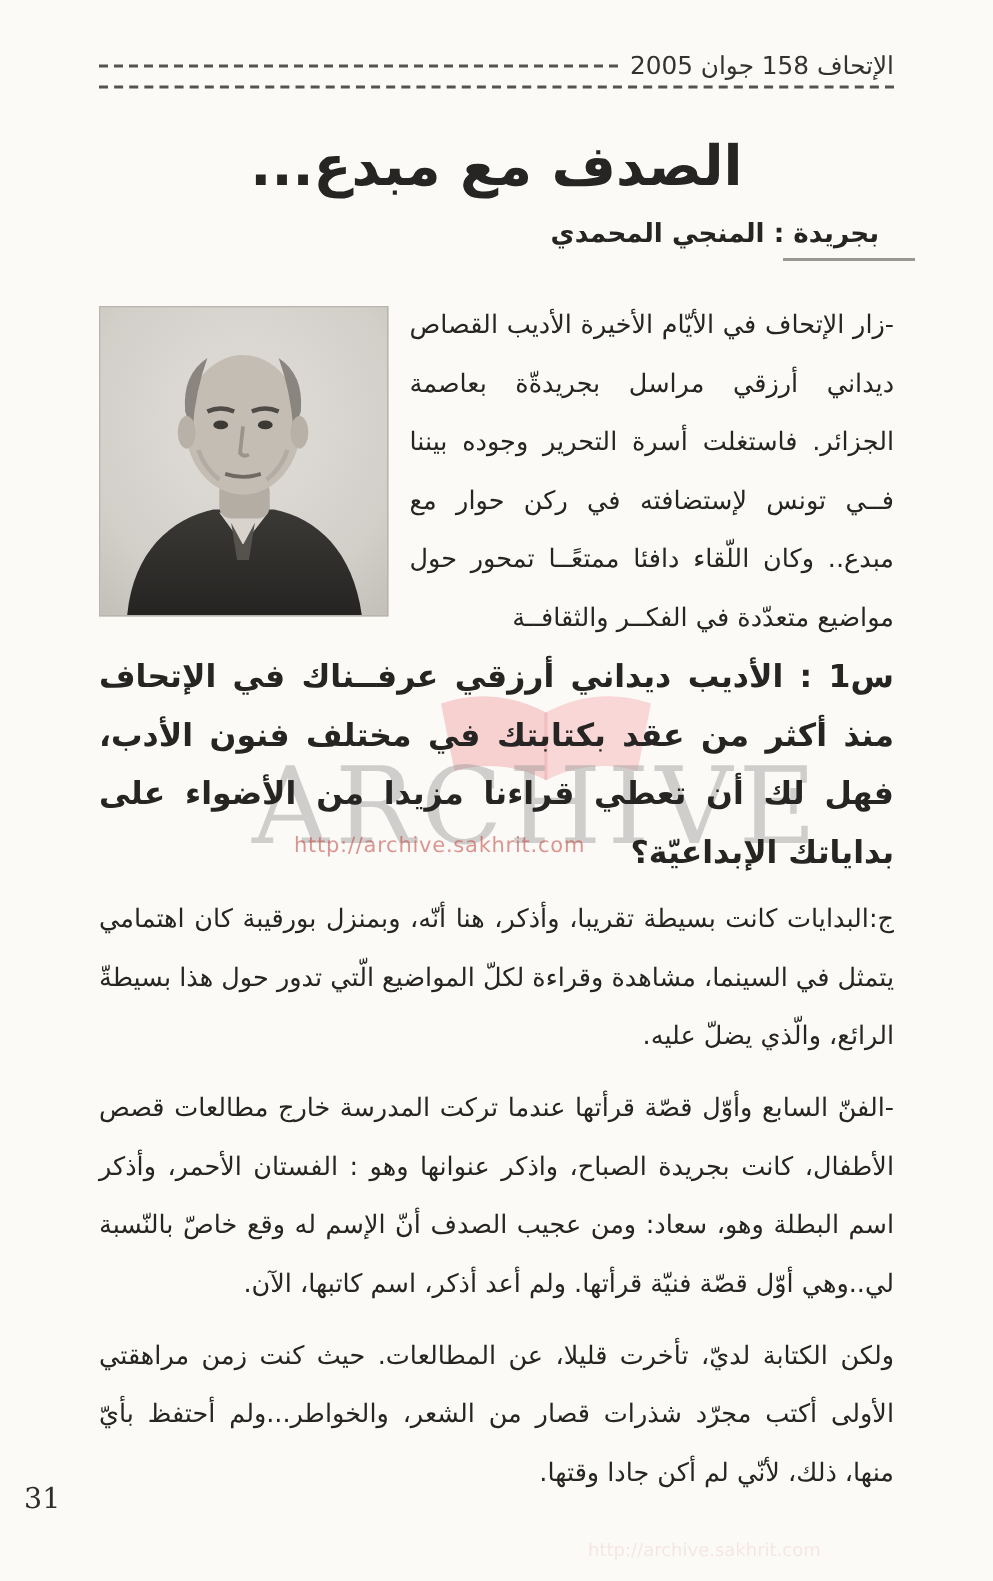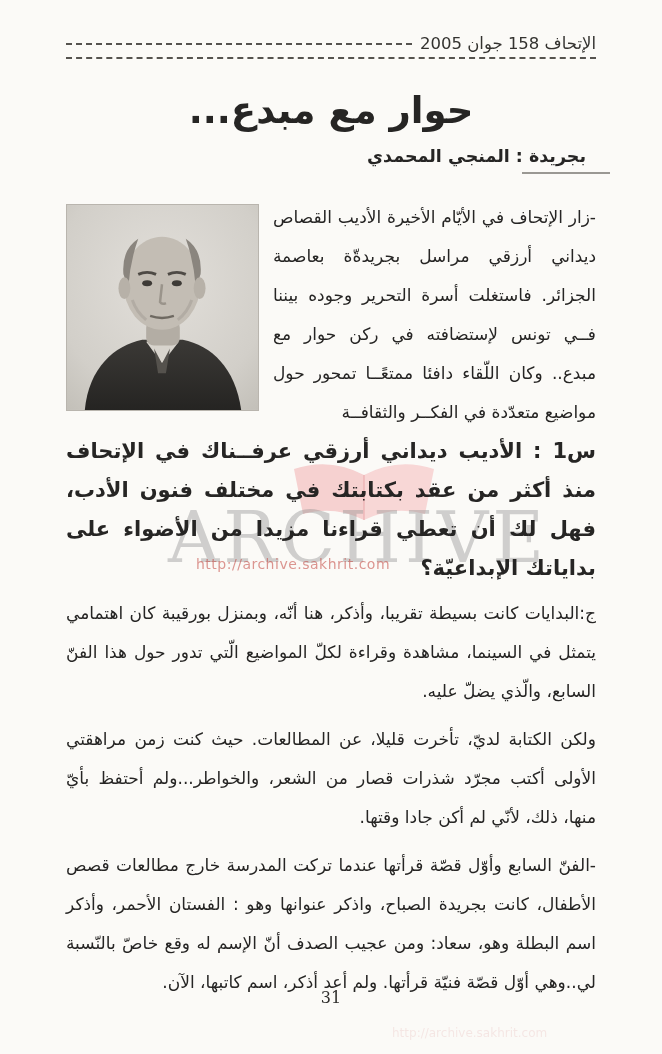--- a/index.html
+++ b/index.html
@@ -32,22 +32,22 @@
     background:#d7d4cf;
   }
   .photo svg{display:block;width:100%;height:100%;}
   p{margin:0;}
   .intro{margin-bottom:0;}
   .question{font-weight:bold;font-size:21px;}
   .answer{margin-top:9px;}
   .answer-first{margin-top:6px;}
   
   .page-number{
-    position:absolute;left:0;right:0;top:988px;
-    text-align:center;font-size:16px;color:#2e2d2b;z-index:1;
+    position:absolute;left:16px;right:0;top:988px;
+    text-align:left;font-size:19px;color:#2e2d2b;z-index:1;
     font-family:"DejaVu Serif",serif;direction:ltr;
   }
   
   .wm-under{position:absolute;inset:0;z-index:0;pointer-events:none;}
   .wm-over{position:absolute;inset:0;z-index:2;pointer-events:none;}
   .wm-book{position:absolute;left:288px;top:460px;width:152px;height:68px;opacity:.75;}
   .wm-archive{
     position:absolute;left:168px;top:498px;width:330px;
     font-family:"DejaVu Serif",serif;font-size:71px;line-height:80px;
     color:#8f8f8f;opacity:.40;letter-spacing:4px;direction:ltr;text-align:center;
@@ -78,21 +78,21 @@
   </div>
 
   <div class="content">
 
     <div class="hdr">
       <span class="hdr-text">الإتحاف 158 جوان 2005</span>
       <span class="dash-fill"></span>
     </div>
     <div class="hdr-rule"></div>
 
-    <h1 class="title">حوار مع مبدع...</h1>
+    <h1 class="title">الصدف مع مبدع...</h1>
 
     <div class="byline">بجريدة : المنجي المحمدي</div>
     <div class="byline-underline"></div>
 
     <div class="body">
 
       <div class="photo">
         <svg viewBox="0 0 193 207" xmlns="http://www.w3.org/2000/svg">
           <defs>
             <radialGradient id="bgG" cx="50%" cy="38%" r="80%">
@@ -134,23 +134,23 @@
 
           <path d="M66,96 Q70,108 80,116" stroke="#aba59c" stroke-width="3" fill="none" opacity="0.7"></path>
           <path d="M126,96 Q122,108 112,116" stroke="#aba59c" stroke-width="3" fill="none" opacity="0.7"></path>
         </svg>
       </div>
 
       <p class="intro">-زار الإتحاف في الأيّام الأخيرة الأديب القصاص ديداني أرزقي مراسل بجريدةّة بعاصمة الجزائر. فاستغلت أسرة التحرير وجوده بيننا فــي تونس لإستضافته في ركن حوار مع مبدع.. وكان اللّقاء دافئا ممتعًــا تمحور حول مواضيع متعدّدة في الفكــر والثقافــة</p>
 
       <p class="question">س1 : الأديب ديداني أرزقي عرفــناك في الإتحاف منذ أكثر من عقد بكتابتك في مختلف فنون الأدب، فهل لك أن تعطي قراءنا مزيدا من الأضواء على بداياتك الإبداعيّة؟</p>
 
-      <p class="answer answer-first">ج:البدايات كانت بسيطة تقريبا، وأذكر، هنا أنّه، وبمنزل بورقيبة كان اهتمامي يتمثل في السينما، مشاهدة وقراءة لكلّ المواضيع الّتي تدور حول هذا الفنّ السابع، والّذي يضلّ عليه.</p>
+      <p class="answer answer-first">ج:البدايات كانت بسيطة تقريبا، وأذكر، هنا أنّه، وبمنزل بورقيبة كان اهتمامي يتمثل في السينما، مشاهدة وقراءة لكلّ المواضيع الّتي تدور حول هذا بسيطةّ الرائع، والّذي يضلّ عليه.</p>
+      <p class="answer">-الفنّ السابع وأوّل قصّة قرأتها عندما تركت المدرسة خارج مطالعات قصص الأطفال، كانت بجريدة الصباح، واذكر عنوانها وهو : الفستان الأحمر، وأذكر اسم البطلة وهو، سعاد: ومن عجيب الصدف أنّ الإسم له وقع خاصّ بالنّسبة لي..وهي أوّل قصّة فنيّة قرأتها. ولم أعد أذكر، اسم كاتبها، الآن.</p>
       <p class="answer">ولكن الكتابة لديّ، تأخرت قليلا، عن المطالعات. حيث كنت زمن مراهقتي الأولى أكتب مجرّد شذرات قصار من الشعر، والخواطر...ولم أحتفظ بأيّ منها، ذلك، لأنّي لم أكن جادا وقتها.</p>
-      <p class="answer">-الفنّ السابع وأوّل قصّة قرأتها عندما تركت المدرسة خارج مطالعات قصص الأطفال، كانت بجريدة الصباح، واذكر عنوانها وهو : الفستان الأحمر، وأذكر اسم البطلة وهو، سعاد: ومن عجيب الصدف أنّ الإسم له وقع خاصّ بالنّسبة لي..وهي أوّل قصّة فنيّة قرأتها. ولم أعد أذكر، اسم كاتبها، الآن.</p>
 
     </div>
   </div>
 
   <div class="page-number">31</div>
 
   <div class="wm-over">
     <div class="wm-url">http://archive.sakhrit.com</div>
     <div class="wm-url-bottom">http://archive.sakhrit.com</div>
   </div>

